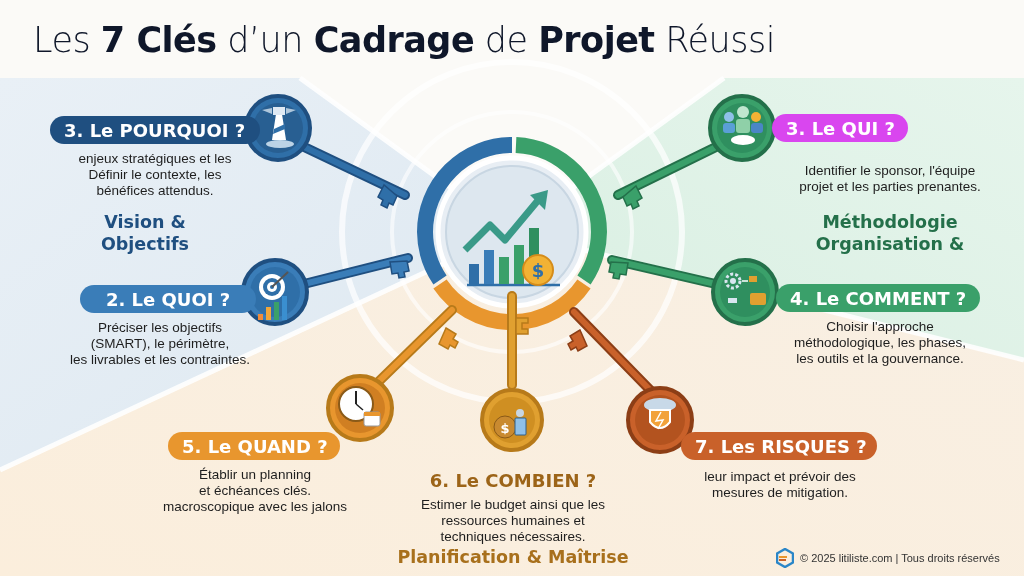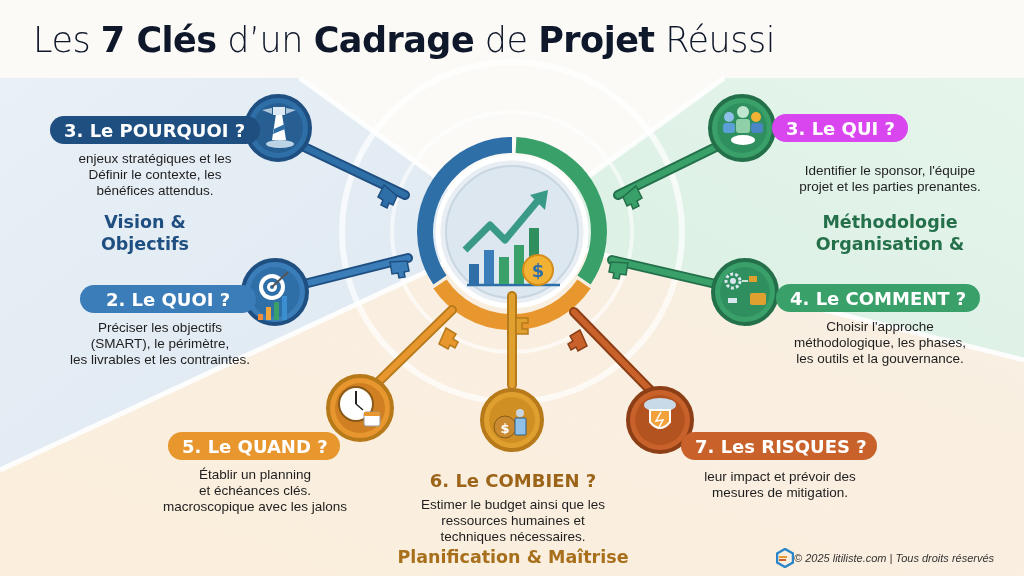--- a/index.html
+++ b/index.html
@@ -22,22 +22,22 @@
   }
   .desc {
     position: absolute; font-size: 13.5px; line-height: 16px; color: #1e1e1e; text-align: center;
   }
   .cat {
     position: absolute; font-family: "DejaVu Sans", sans-serif; font-weight: 700; font-size: 17.5px;
     line-height: 22px; text-align: center;
   }
   .svgwrap { position: absolute; inset: 0; pointer-events: none; }
   .footer {
-    position: absolute; left: 776px; top: 548px; display: flex; align-items: center; 
-    font-size: 11px; color: #333; font-style: italic;
+    position: absolute; left: 776px; top: 548px; display: flex; align-items: center; gap: 6px;
+    font-size: 11px; color: #333;
   }
 </style>
 </head>
 <body>
 
 <svg class="bg" width="1024" height="576" viewBox="0 0 1024 576">
   <defs>
     <linearGradient id="gb" x1="0" y1="0" x2="1" y2="1">
         <stop offset="0" stop-color="#e9f0f6"></stop>
         <stop offset="1" stop-color="#dde8f1"></stop>

